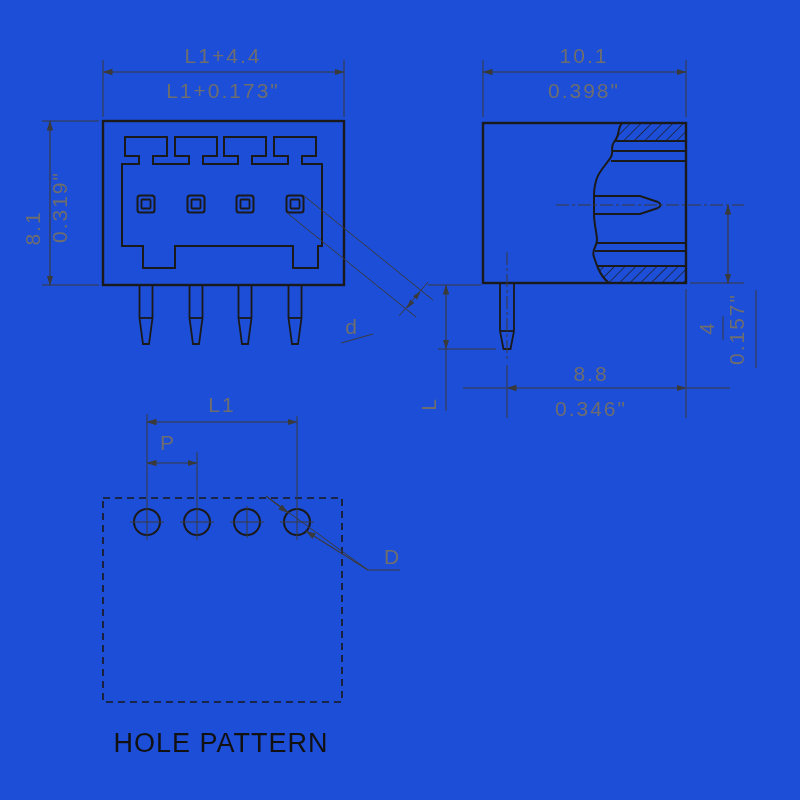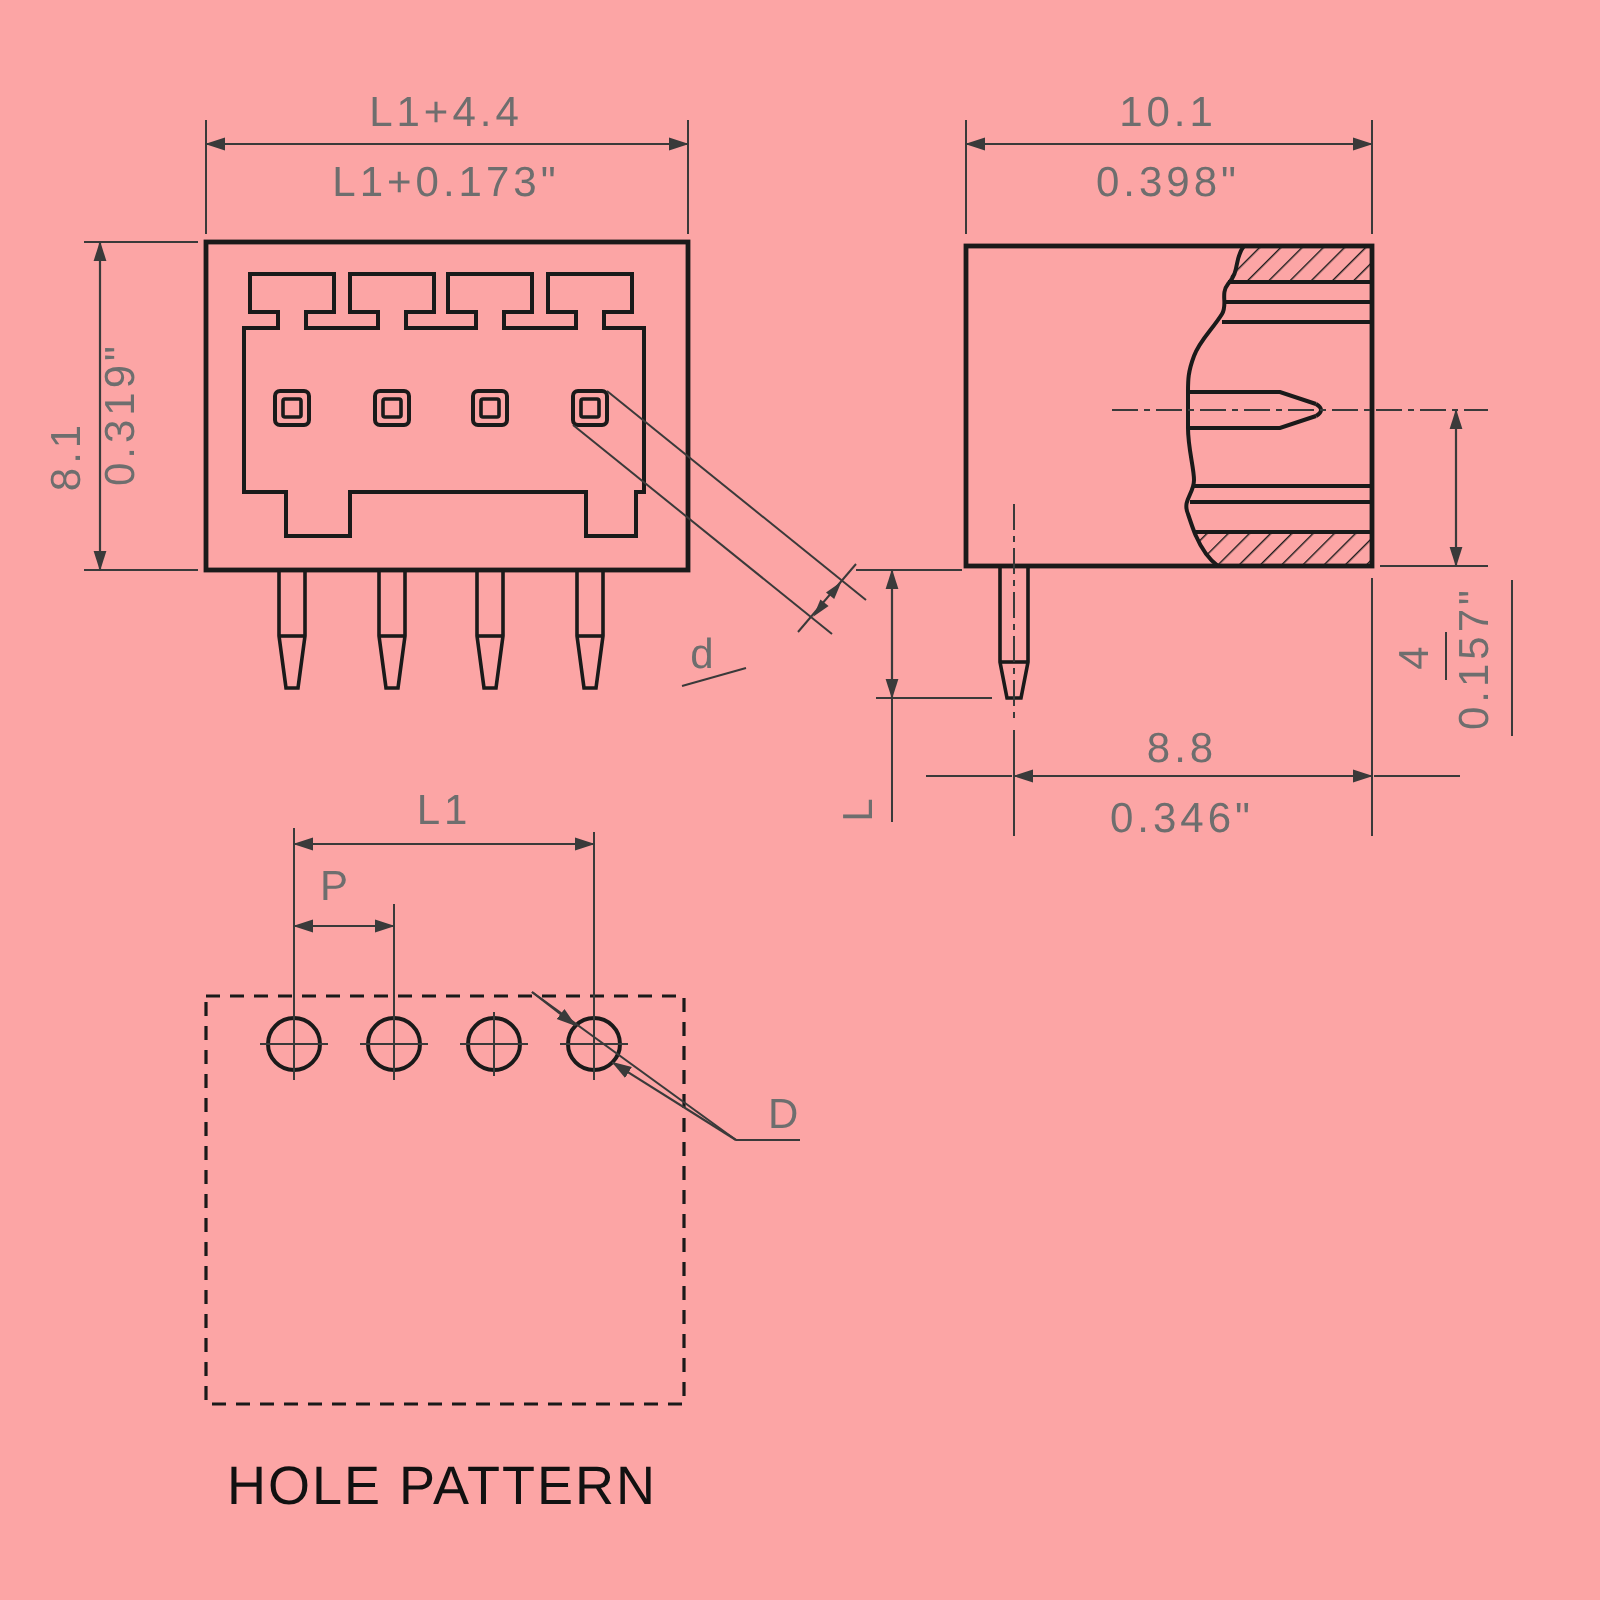--- a/index.html
+++ b/index.html
@@ -1,16 +1,16 @@
 <!DOCTYPE html>
 <html><head>
 <meta charset="utf-8">
 <style>
   html,body{margin:0;padding:0;background:#ffffff;}
-  .stage{width:800px;height:800px;position:relative;background:#fca5a5;}
+  .stage{width:800px;height:800px;position:relative;background:#1d4ed8;}
   svg{display:block;}
   
   .o{stroke:#1a1a1a;stroke-width:2.4;fill:none;stroke-linejoin:miter;}
   .i{stroke:#1a1a1a;stroke-width:2;fill:none;stroke-linejoin:miter;}
   .p{stroke:#1a1a1a;stroke-width:1.8;fill:none;}
   .d{stroke:#3a3a3a;stroke-width:1.1;fill:none;}
   .c{stroke:#3a3a3a;stroke-width:1;fill:none;}
   .dash{stroke:#1a1a1a;stroke-width:1.6;fill:none;stroke-dasharray:7 5;}
   .cl{stroke:#3a3a3a;stroke-width:1;fill:none;stroke-dasharray:13 3 3 3;}
   

